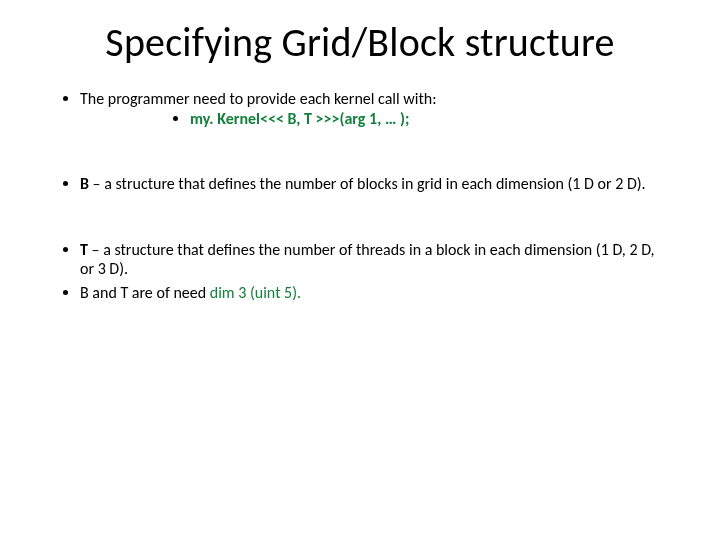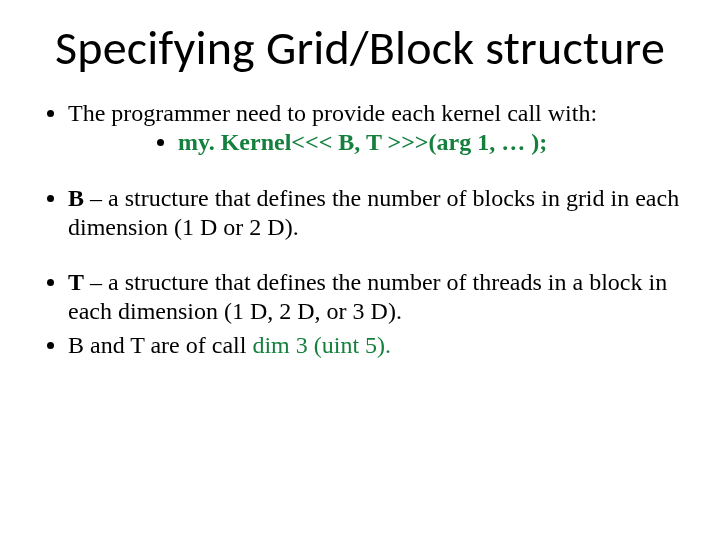--- a/index.html
+++ b/index.html
@@ -11,33 +11,32 @@
     font-family: Calibri, "Segoe UI", Arial, sans-serif;
     color: #000;
   }
   .slide {
     box-sizing: border-box;
     width: 720px;
     height: 540px;
     padding: 18px 36px 36px 36px;
   }
   .title {
-    font-size: 48px;
+    font-size: 40px;
     font-weight: 400;
     text-align: center;
     margin: 0 0 22px 0;
     letter-spacing: 0.2px;
   }
   ul.lvl1 {
     list-style: disc;
-    margin: 0;
+    margin: 12px;
     padding-left: 32px;
-    font-size: 24px;
+    font-size: 16px;
     line-height: 1.22;
-    font-family: Liberation Serif, serif;
   }
   ul.lvl1 > li {
     margin-bottom: 4px;
   }
   ul.lvl2 {
     list-style: disc;
     margin: 0;
     padding-left: 32px;
   }
   ul.lvl3 {
@@ -76,17 +75,17 @@
     </li>
   </ul>
 
   <div class="gap"></div>
 
   <ul class="lvl1">
     <li>
       <span class="b">T</span><span> – a structure that defines the number of threads in a block in each dimension (1 D, 2 D, or 3 D).</span>
     </li>
     <li>
-      <span>B and T are of call </span><span class="code-red">dim 3 (uint 5).</span><span></span>
+      <span>B and T are of need </span><span class="code-red">dim 3 (uint 5).</span><span></span>
     </li>
   </ul>
 
 </div>
 
 </body></html>

